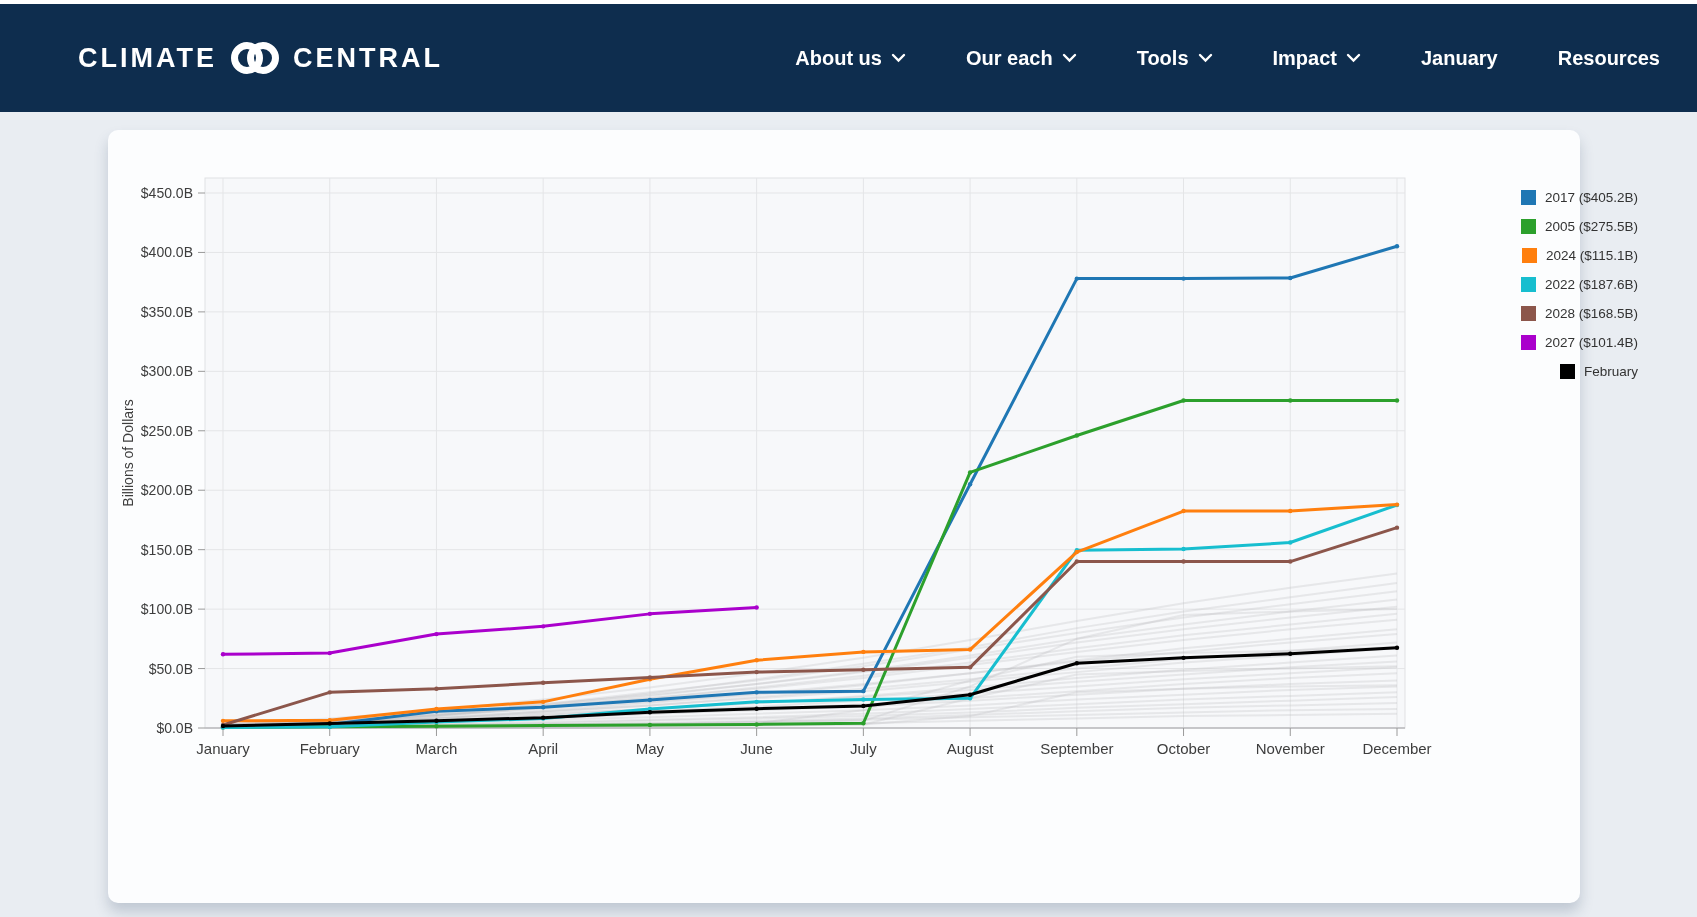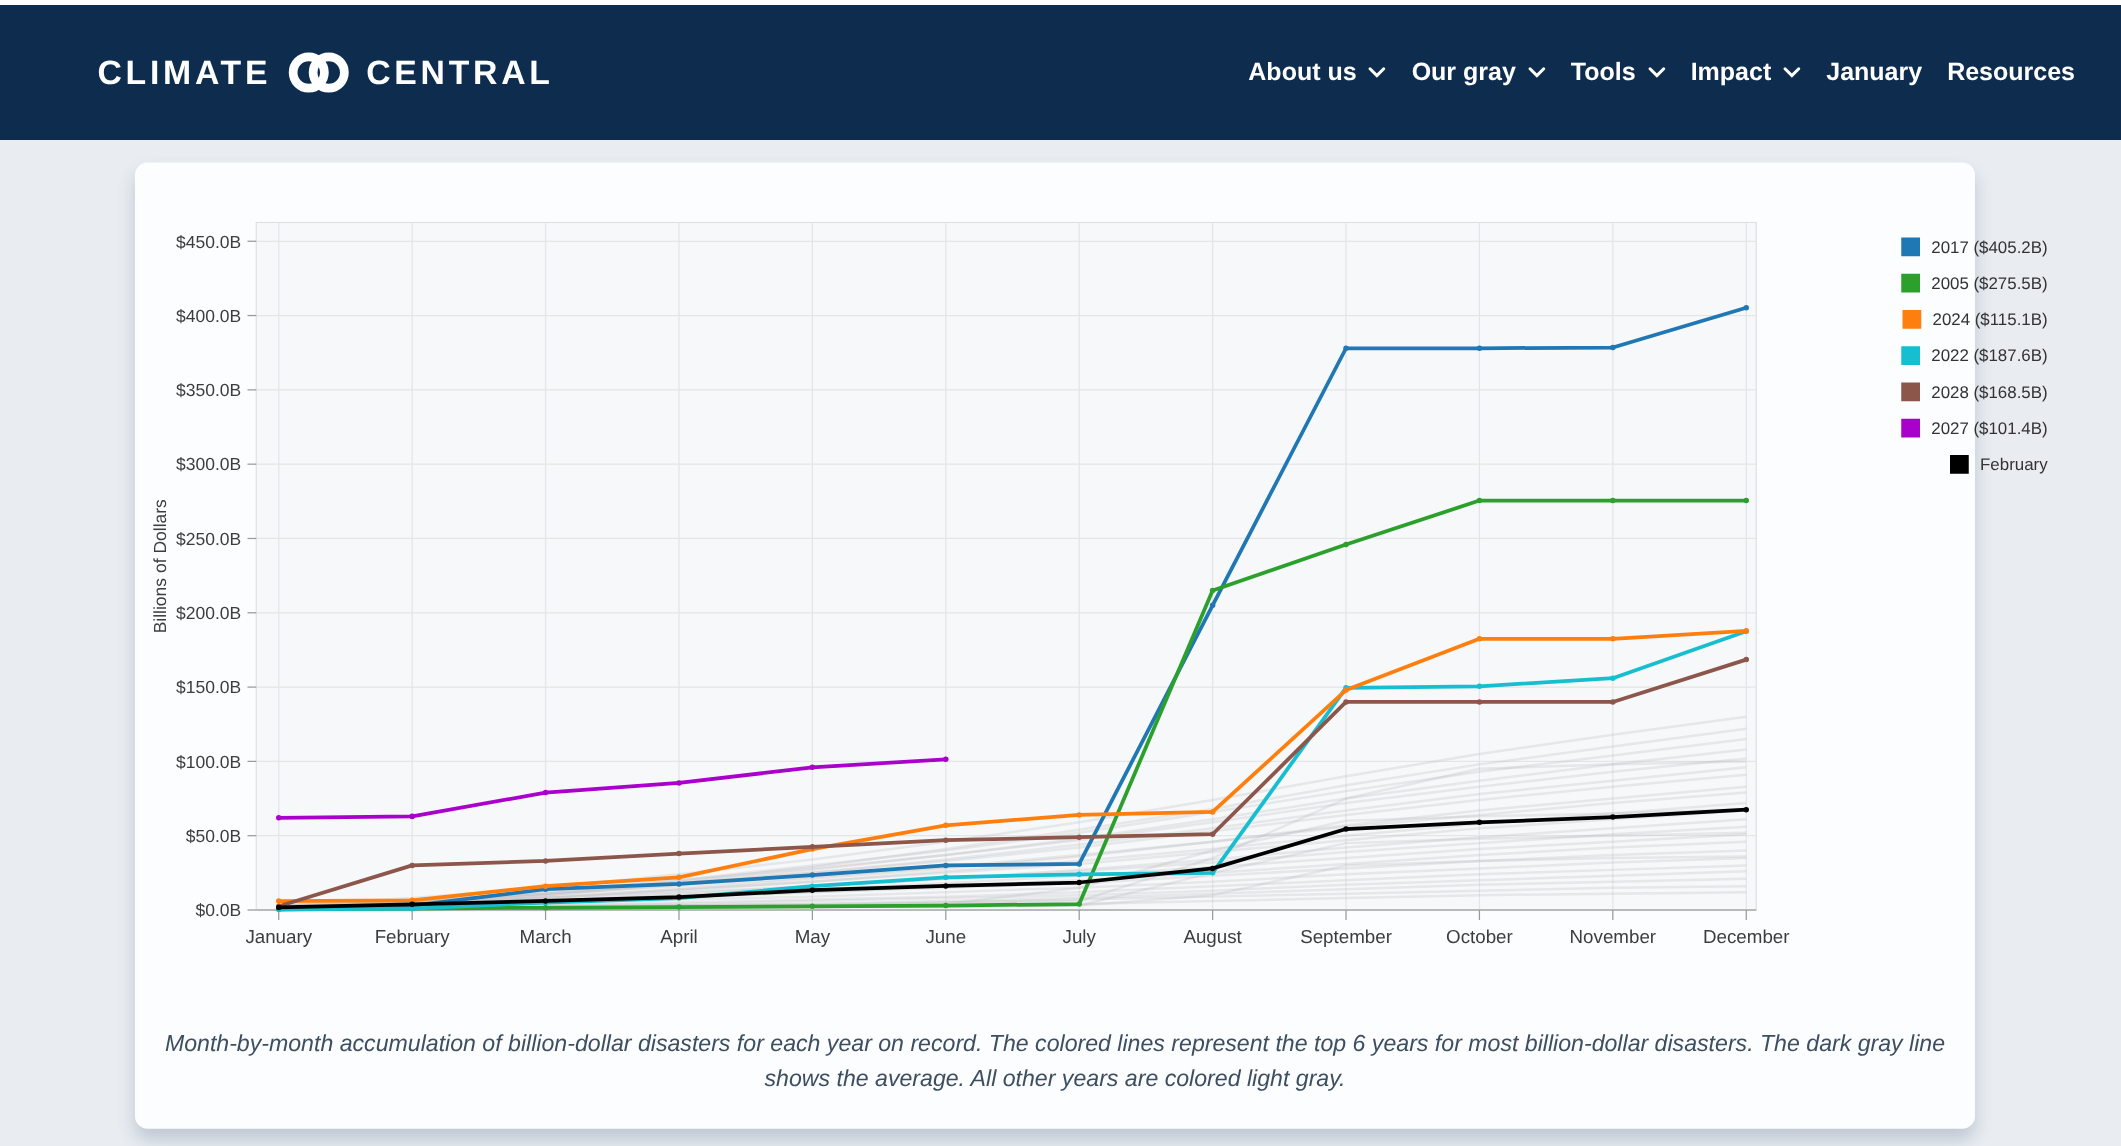--- a/index.html
+++ b/index.html
@@ -6,21 +6,21 @@
   body{width:1697px;height:917px;overflow:hidden;background:#e9edf2;
        font-family:"Liberation Sans",sans-serif;}
   .page{position:relative;width:1697px;height:917px;background:#e9edf2;}
   .topstrip{position:absolute;left:0;top:0;width:100%;height:4px;background:#ffffff;}
   
   .navbar{position:absolute;left:0;top:4px;width:100%;height:108px;
           display:flex;align-items:center;justify-content:space-between;
           box-sizing:border-box;padding:0 37px 0 78px;}
   .logo{display:flex;align-items:center;gap:10px;cursor:pointer;}
   .logo .word{color:#fff;font-weight:bold;font-size:27px;letter-spacing:3px;}
-  .nav{display:flex;align-items:center;gap:20px;}
+  .nav{display:flex;align-items:center;gap:60px;}
   .nav-item{display:flex;align-items:center;gap:9px;color:#fff;font-weight:bold;
             font-size:20px;cursor:pointer;white-space:nowrap;}
   
   .card{position:absolute;left:108px;top:130px;width:1472px;height:773px;
         background:#fcfdfe;border-radius:10px;
         box-shadow:0 9px 14px rgba(45,70,100,0.22);}
   
   .legend{position:absolute;left:1521px;top:183px;display:flex;
           flex-direction:column;align-items:flex-end;}
   .legend-item{display:flex;align-items:center;gap:9px;height:29px;cursor:pointer;}
@@ -51,21 +51,21 @@
       <span class="word">CENTRAL</span>
     </div>
     <nav class="nav">
         <div class="nav-item">
           <span>About us</span>
           <svg width="15" height="10" viewBox="0 0 15 10">
             <path d="M2 2 L7.5 7.5 L13 2" fill="none" stroke="#ffffff" stroke-width="2.4" stroke-linecap="round"></path>
           </svg>
         </div>
         <div class="nav-item">
-          <span>Our gray</span>
+          <span>Our each</span>
           <svg width="15" height="10" viewBox="0 0 15 10">
             <path d="M2 2 L7.5 7.5 L13 2" fill="none" stroke="#ffffff" stroke-width="2.4" stroke-linecap="round"></path>
           </svg>
         </div>
         <div class="nav-item">
           <span>Tools</span>
           <svg width="15" height="10" viewBox="0 0 15 10">
             <path d="M2 2 L7.5 7.5 L13 2" fill="none" stroke="#ffffff" stroke-width="2.4" stroke-linecap="round"></path>
           </svg>
         </div>
@@ -292,14 +292,13 @@
       <div class="legend-item">
         <span class="legend-swatch" style="background: rgb(170, 0, 204);"></span>
         <span class="legend-label">2027 ($101.4B)</span>
       </div>
       <div class="legend-item">
         <span class="legend-swatch" style="background: rgb(0, 0, 0);"></span>
         <span class="legend-label">February</span>
       </div>
     </div>
 
-  <div class="caption">Month-by-month accumulation of billion-dollar disasters for each year on record. The colored lines represent the top 6 years for most billion-dollar disasters. The dark gray line shows the average. All other years are colored light gray.</div>
 </div>
 
 </body></html>

